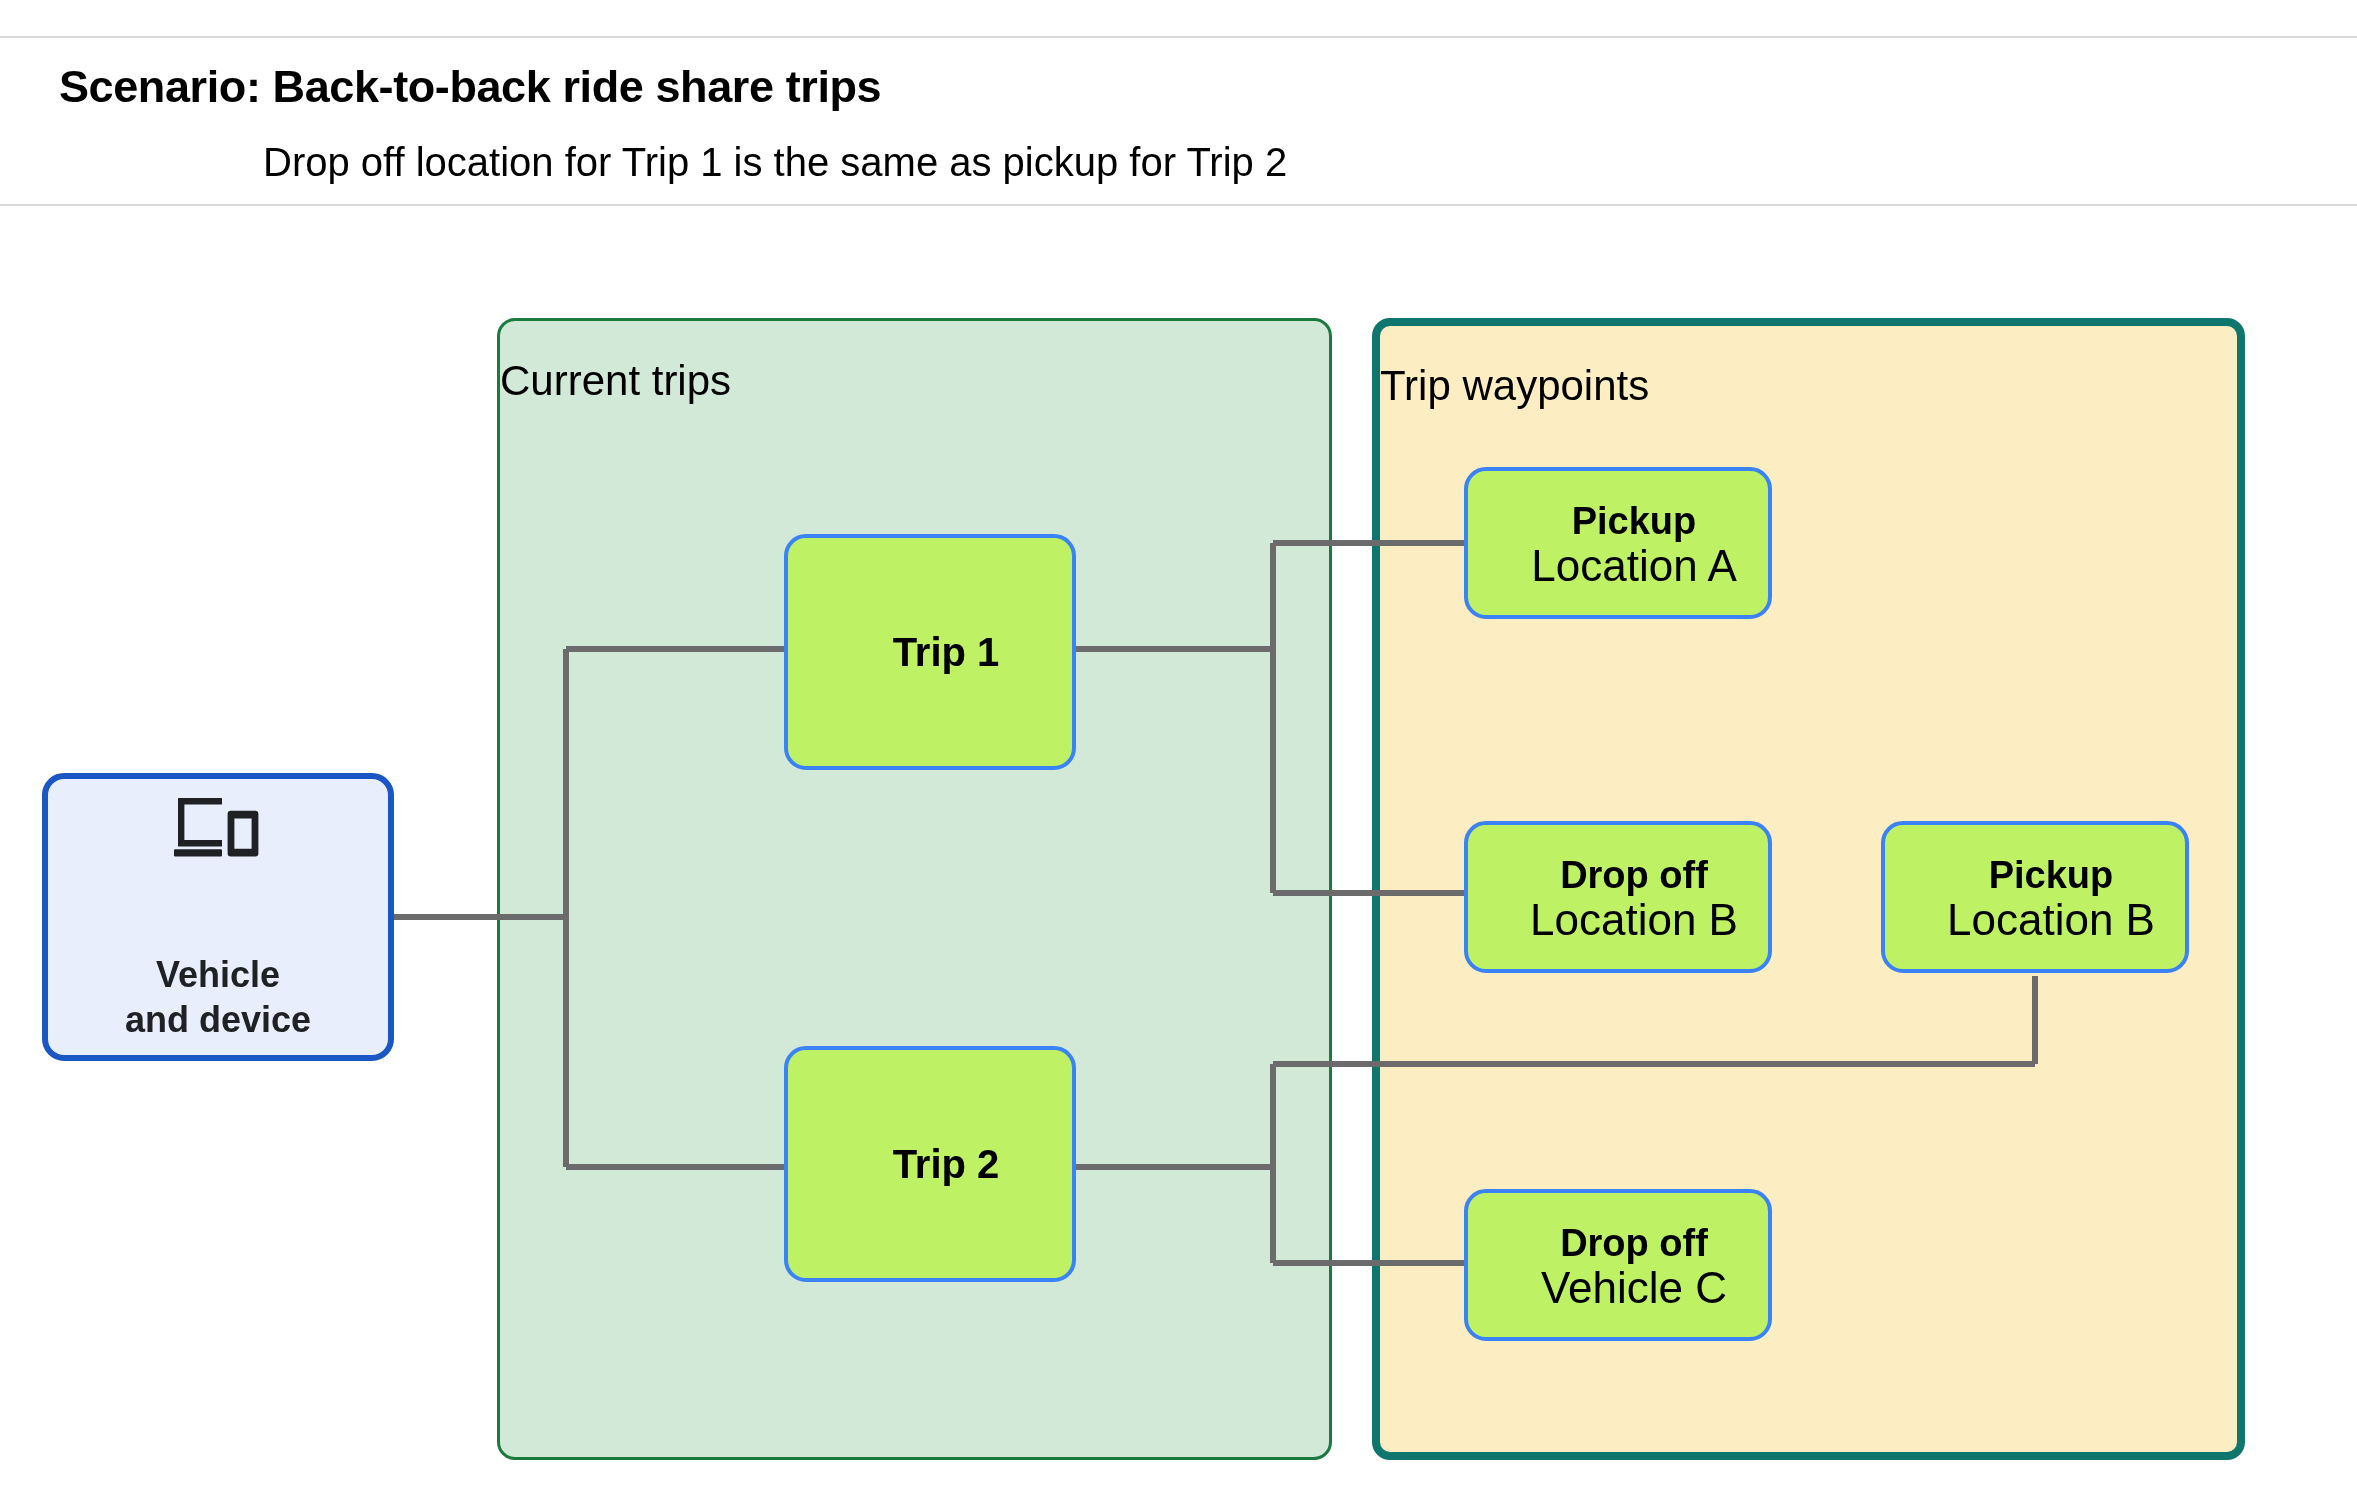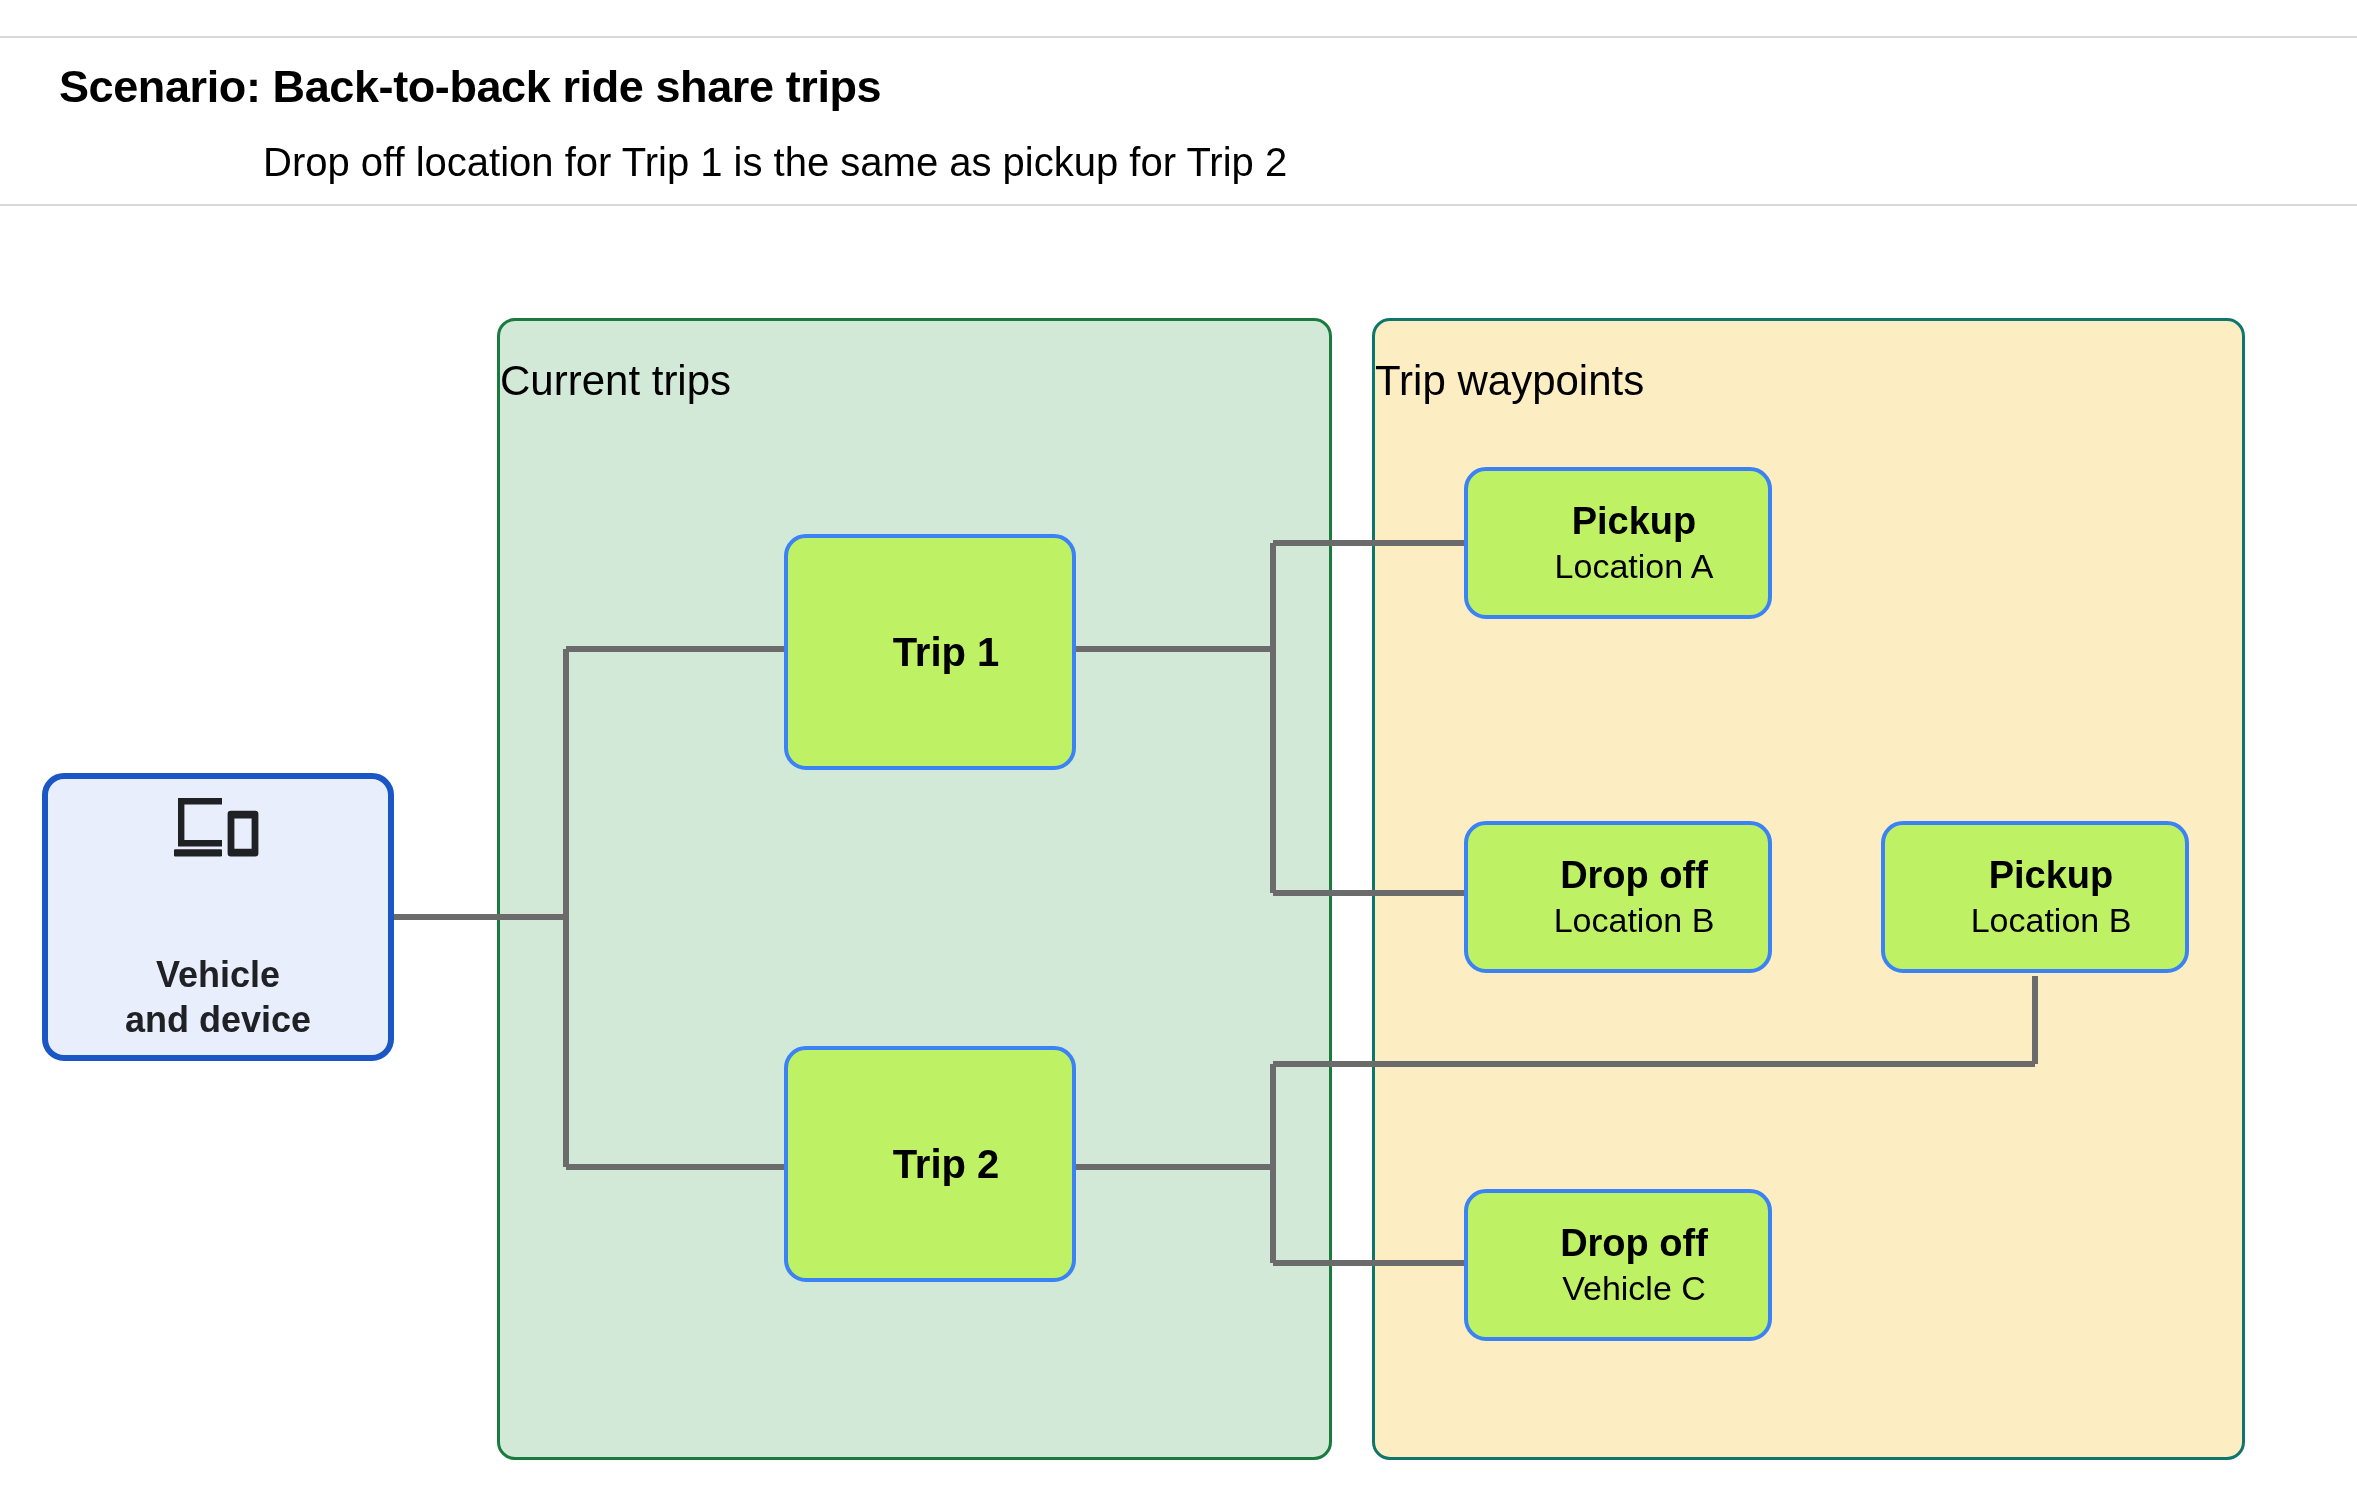--- a/index.html
+++ b/index.html
@@ -69,21 +69,21 @@
     height: 1142px;
     background: #d3e9d7;
     border: 3px solid #1b7a3d;
   }
   #group-trip-waypoints {
     left: 1372px;
     top: 318px;
     width: 873px;
     height: 1142px;
     background: #fceec2;
-    border: 3px solid #0f766e;
+    border: 8px solid #0f766e;
   }
   .group-title {
     position: absolute;
     top: 36px;
     left: 0;
     width: 100%;
     font-size: 42px;
     color: #000000;
     font-weight: normal;
   }
@@ -118,21 +118,21 @@
     border-radius: 22px;
     padding-left: 32px;
   }
   .node .t1 {
     font-size: 38px;
     font-weight: bold;
     color: #000000;
     line-height: 46px;
   }
   .node .t2 {
-    font-size: 34px;
+    font-size: 44px;
     font-weight: normal;
     color: #000000;
     line-height: 44px;
   }
   .trip-node .t1 {
     font-size: 40px;
     font-weight: bold;
   }
 
   

